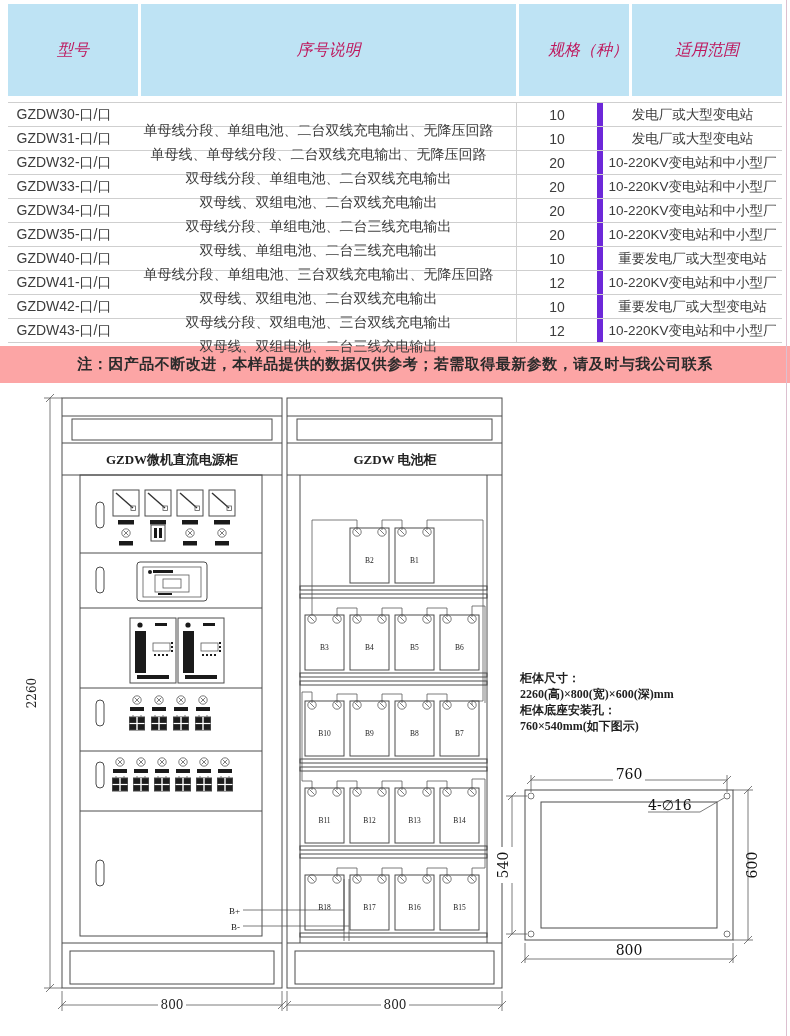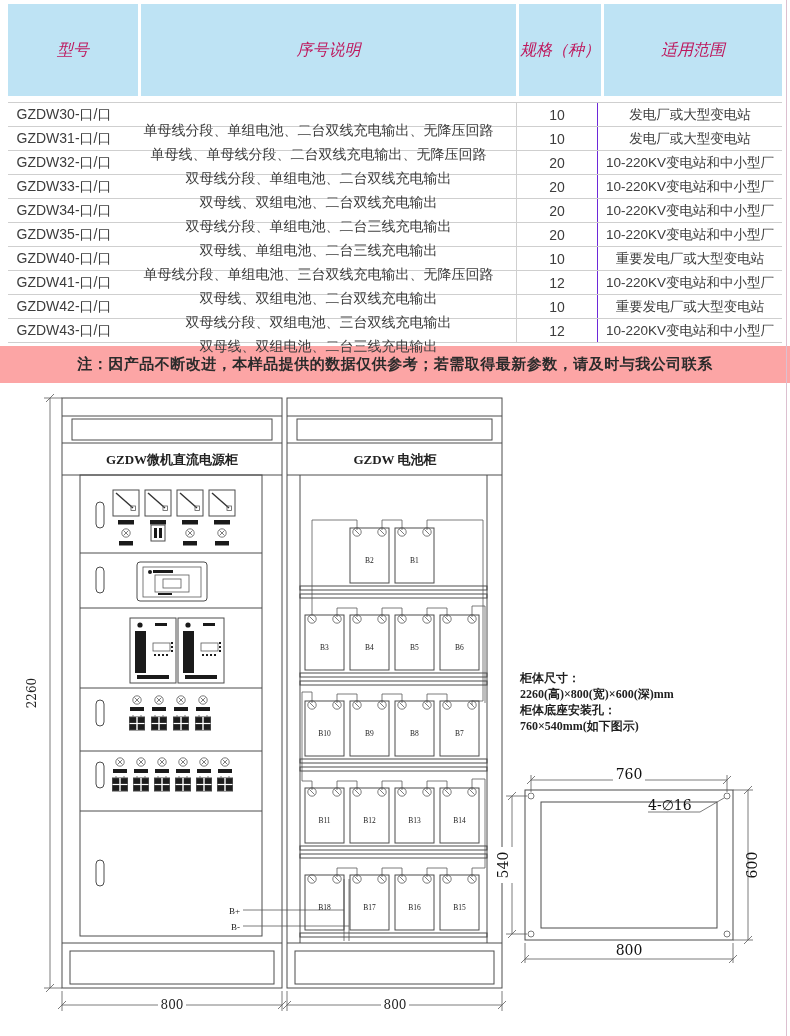--- a/index.html
+++ b/index.html
@@ -5,29 +5,29 @@
   html,body{margin:0;padding:0;background:#fff;}
   .page{position:relative;width:790px;height:1036px;background:#ffffff;
         font-family:"Liberation Sans",sans-serif;overflow:hidden;}
   .pink-edge{position:absolute;top:0;right:3px;width:1px;height:1036px;background:#dcc0d0;}
 
   
   .thead{margin:4px 8px 0;display:flex;background:#bee3f4;height:92px;}
   .thead .cell{display:flex;align-items:center;justify-content:center;
                font-size:16px;color:#be185d;font-style:italic;}
   .thead .cell + .cell{border-left:3px solid #ffffff;}
-  .hc1{width:130px;} .hc2{width:375px;} .hc3{width:82px;} .hc4{flex:1;}
+  .hc1{width:130px;} .hc2{width:375px;} .hc3{width:82px;padding-left:28px;} .hc4{flex:1;}
 
   .tbody{margin:6px 8px 0;border-top:1px solid #cfcfcf;}
   .trow{display:flex;height:23px;border-bottom:1px solid #cfcfcf;
         font-size:14px;color:#3c3c3c;}
   .trow .cell{display:flex;align-items:center;justify-content:center;text-align:center;}
   .c1{width:112px;} .c2{width:395px;border-left:1px solid #cfcfcf;margin-top:28px;}
   .c3{width:80px;border-left:1px solid #cfcfcf;}
-  .c4{flex:1;border-left:1px solid #6d28d9;font-size:13.5px;}
+  .c4{flex:1;border-left:6px solid #6d28d9;font-size:13.5px;}
 
   .note{margin-top:3px;height:37px;background:#fca5a5;display:flex;
         align-items:center;justify-content:center;font-weight:bold;
         font-size:15px;color:#2b2b2b;letter-spacing:.5px;}
 
   
   svg.diagram{display:block;}
   .ln{fill:none;stroke:#4c4c4c;stroke-width:1;}
   .thin{fill:none;stroke:#5a5a5a;stroke-width:.8;}
   .blk{fill:#1a1a1a;stroke:none;}

